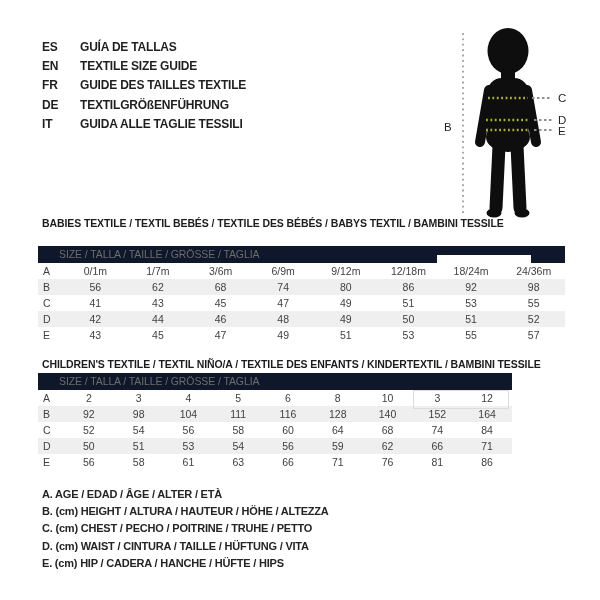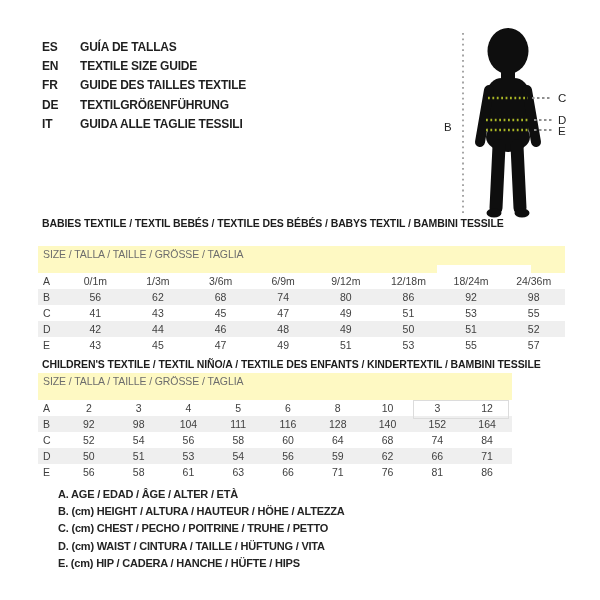--- a/index.html
+++ b/index.html
@@ -16,34 +16,34 @@
   
   .figure-wrap{position:absolute;left:430px;top:8px;width:170px;height:215px;}
   
   .sec-title{position:absolute;left:42px;font-size:10.5px;font-weight:700;color:#1c1c1c;letter-spacing:-0.1px;white-space:nowrap;}
   #babies-title{top:217px;}
   #children-title{top:358px;}
   
   .size-table{position:absolute;left:38px;}
   #babies-table{top:246px;width:527px;}
   #children-table{top:373px;width:474px;}
-  .size-bar{position:relative;height:27px;background:#fef9c3;font-size:10.5px;color:#6d6d6d;
-    line-height:17px;padding-left:5px;box-sizing:border-box;letter-spacing:-0.1px;}
+  .size-bar{position:relative;height:17px;background:#0f172a;font-size:10.5px;color:#6d6d6d;
+    line-height:17px;padding-left:21px;box-sizing:border-box;letter-spacing:-0.1px;}
   .bar-notch{position:absolute;right:34px;bottom:0;width:94px;height:8px;background:#ffffff;}
   .trows{position:relative;}
   .trow{display:grid;height:16px;align-items:center;font-size:10.5px;color:#3f3f3f;}
   .cols-8{grid-template-columns:26px repeat(8,1fr);}
   .cols-9{grid-template-columns:26px repeat(9,1fr);}
   .trow.shaded{background:#efefef;}
   .tcell{text-align:center;white-space:nowrap;}
   .tlabel{text-align:left;padding-left:5px;}
   .hl-box{position:absolute;left:375px;top:0px;width:96px;height:19px;
     border:1px solid #dcdcdc;box-sizing:border-box;pointer-events:none;}
   
-  .legend{position:absolute;left:58px;top:486px;}
+  .legend{position:absolute;left:42px;top:486px;}
   .legend-line{font-size:11px;font-weight:700;color:#242424;line-height:17.2px;letter-spacing:-0.2px;white-space:nowrap;}
 </style>
 </head>
 <body>
 
 <div class="lang-block">
   <div class="lang-row">
     <span class="lang-code">ES</span>
     <span class="lang-text">GUÍA DE TALLAS</span>
   </div>
@@ -103,21 +103,21 @@
 
 <div class="size-table" id="babies-table">
   <div class="size-bar">
     <span>SIZE / TALLA / TAILLE / GRÖSSE / TAGLIA</span>
     <div class="bar-notch"></div>
   </div>
   <div class="trows">
       <div class="trow cols-8">
         <div class="tcell tlabel">A</div>
         <div class="tcell">0/1m</div>
-        <div class="tcell">1/3m</div>
+        <div class="tcell">1/7m</div>
         <div class="tcell">3/6m</div>
         <div class="tcell">6/9m</div>
         <div class="tcell">9/12m</div>
         <div class="tcell">12/18m</div>
         <div class="tcell">18/24m</div>
         <div class="tcell">24/36m</div>
       </div>
       <div class="trow cols-8 shaded">
         <div class="tcell tlabel">B</div>
         <div class="tcell">56</div>

